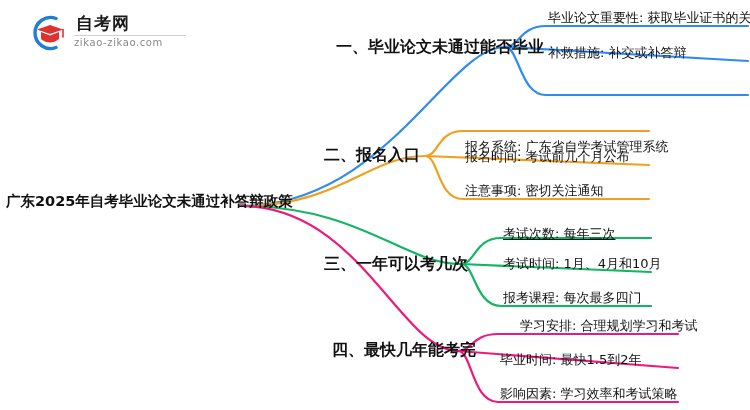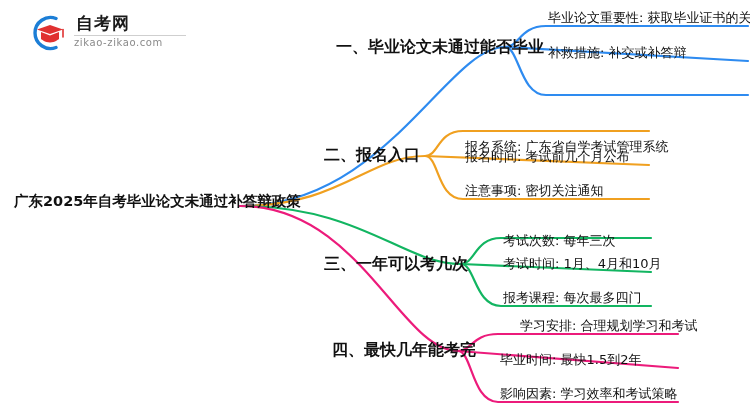--- a/index.html
+++ b/index.html
@@ -72,21 +72,20 @@
     position: absolute;
     left: 6px;
     top: 192px;
     width: 228px;
     text-align: left;
     font-size: 14.5px;
     font-weight: bold;
     color: #111111;
     line-height: 18px;
     white-space: nowrap;
-    margin-left: 8px;
   }
 
   
   .branch-label {
     position: absolute;
     font-size: 16px;
     font-weight: bold;
     color: #111111;
     white-space: nowrap;
     line-height: 18px;
@@ -168,21 +167,21 @@
   <div class="branch-label b3">三、一年可以考几次</div>
   <div class="branch-label b4">四、最快几年能考完</div>
 
   <div class="leaf" style="left:548px; top:9px;">毕业论文重要性: 获取毕业证书的关键</div>
   <div class="leaf" style="left:548px; top:44px;">补救措施: 补交或补答辩</div>
 
   <div class="leaf" style="left:465px; top:114px;margin-top:24px;">报名系统: 广东省自学考试管理系统</div>
   <div class="leaf" style="left:465px; top:148px;">报名时间: 考试前几个月公布</div>
   <div class="leaf" style="left:465px; top:182px;">注意事项: 密切关注通知</div>
 
-  <div class="leaf" style="left:503px; top:232px;">考试次数: 每年三次</div>
+  <div class="leaf" style="left:503px; top:225px;text-decoration:underline;">考试次数: 每年三次</div>
   <div class="leaf" style="left:503px; top:255px;">考试时间: 1月、4月和10月</div>
   <div class="leaf" style="left:503px; top:289px;">报考课程: 每次最多四门</div>
 
   <div class="leaf" style="left:520px; top:317px;">学习安排: 合理规划学习和考试</div>
   <div class="leaf" style="left:500px; top:351px;">毕业时间: 最快1.5到2年</div>
   <div class="leaf" style="left:500px; top:385px;">影响因素: 学习效率和考试策略</div>
 
 </div>
 
 </body></html>

